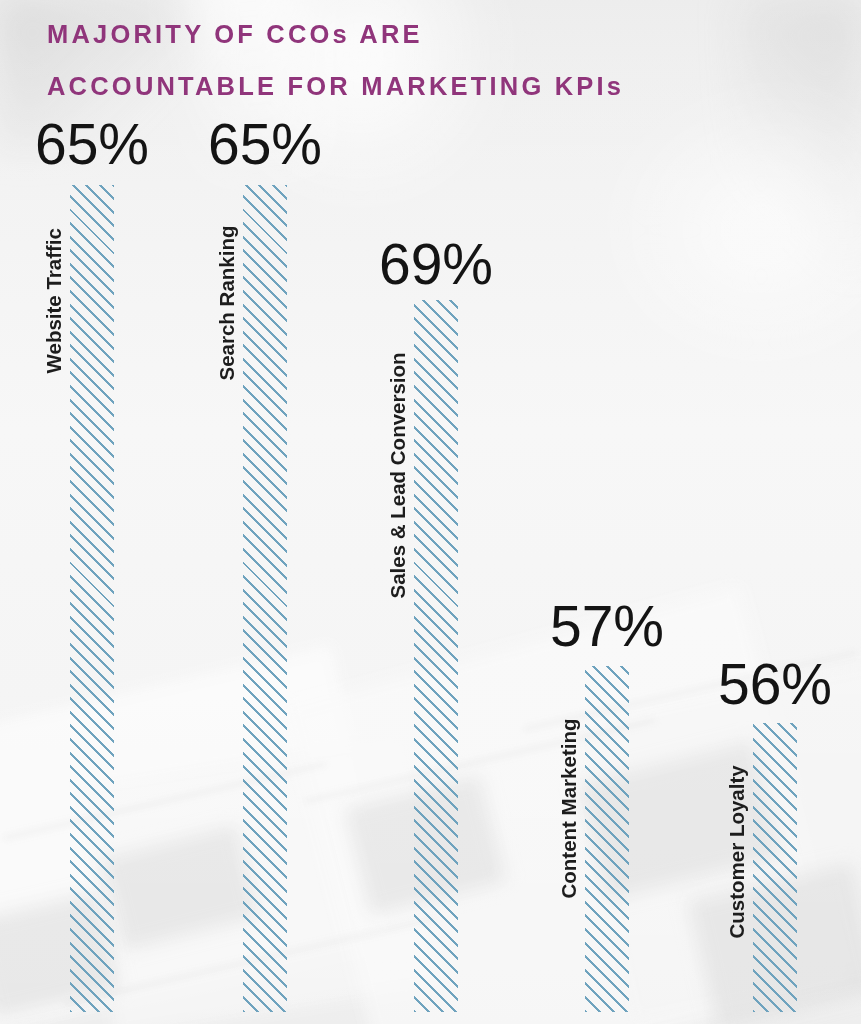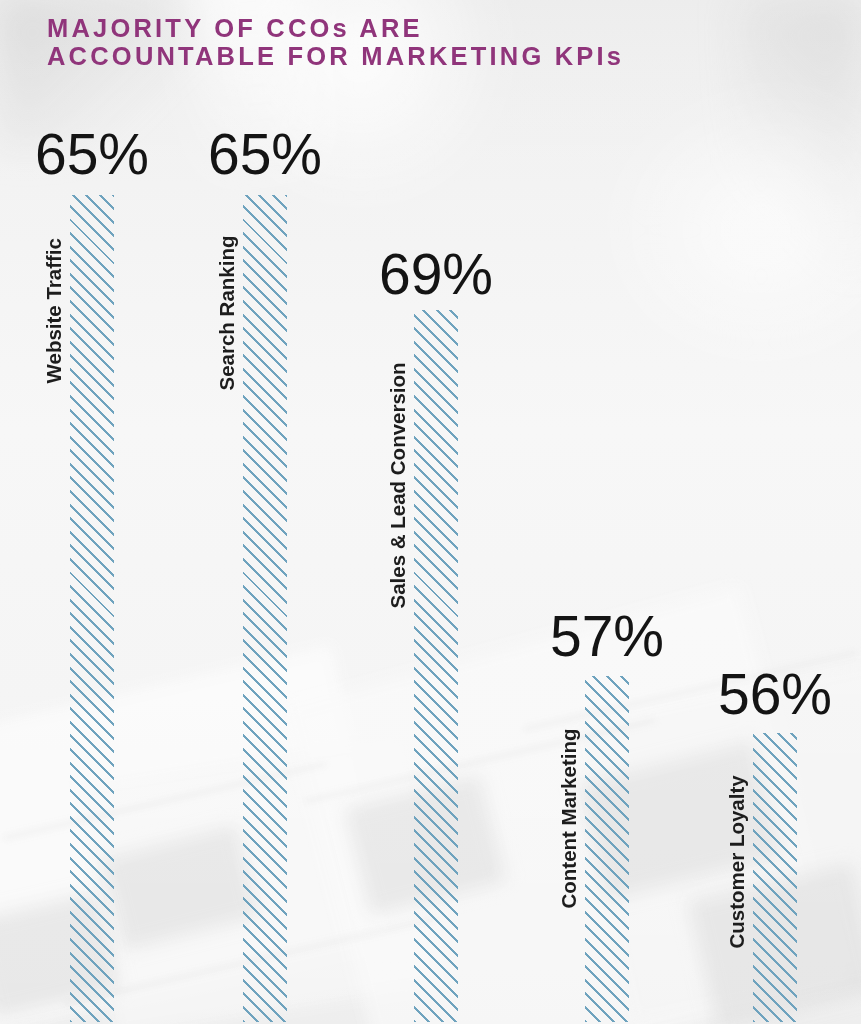--- a/index.html
+++ b/index.html
@@ -94,38 +94,38 @@
   .bg-veil {
     position: absolute;
     inset: 0;
     background: linear-gradient(180deg, rgba(255,255,255,0.18) 0%, rgba(255,255,255,0.30) 45%, rgba(255,255,255,0.12) 100%);
   }
 
   
   .title {
     position: absolute;
     left: 47px;
-    top: 14px;
+    top: 8px;
     width: 800px;
     color: #90357B;
     font-size: 25.5px;
     font-weight: bold;
     letter-spacing: 3.2px;
-    line-height: 28px;
+    line-height: 52px;
     white-space: pre-line;
   }
 
   
   .plot {
     position: absolute;
     inset: 0;
   }
   .bar-group {
     position: absolute;
-    bottom: 2px;
+    bottom: 12px;
   }
   .bar {
     position: absolute;
     left: 0;
     bottom: 0;
     width: 100%;
     background-image: repeating-linear-gradient(
         45deg,
         #6fa3be 0px,
         #6fa3be 2.1px,

